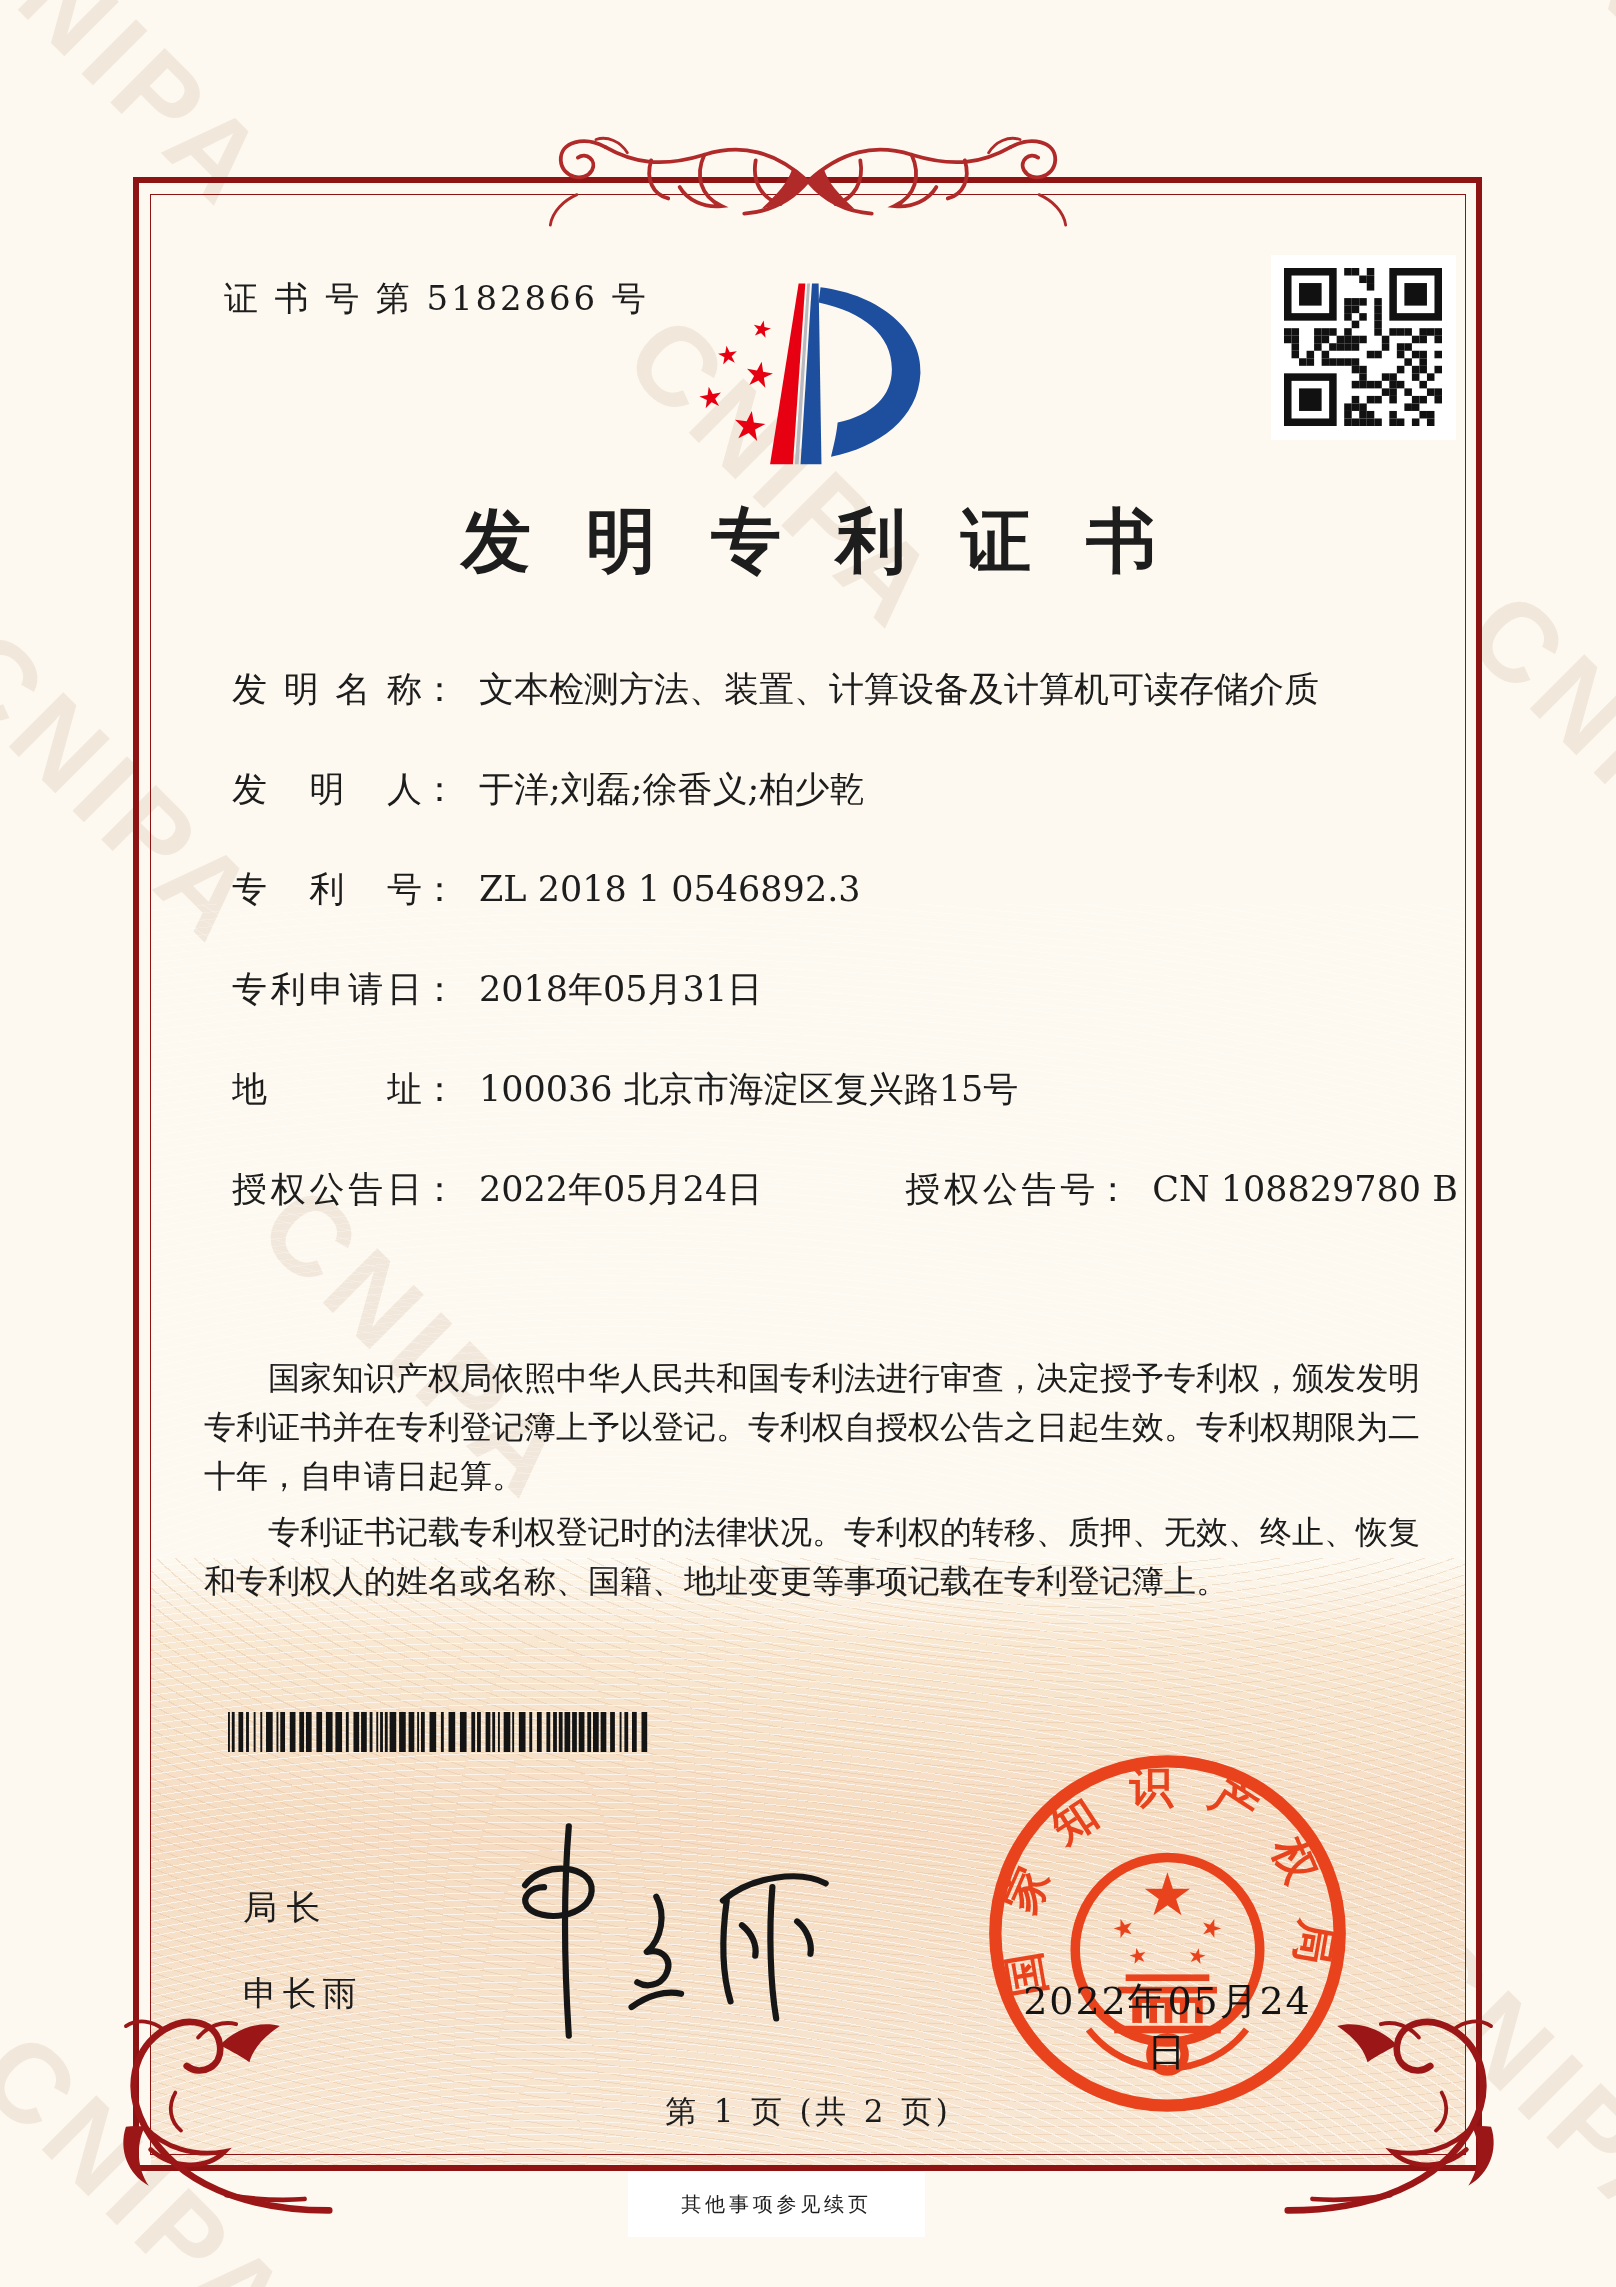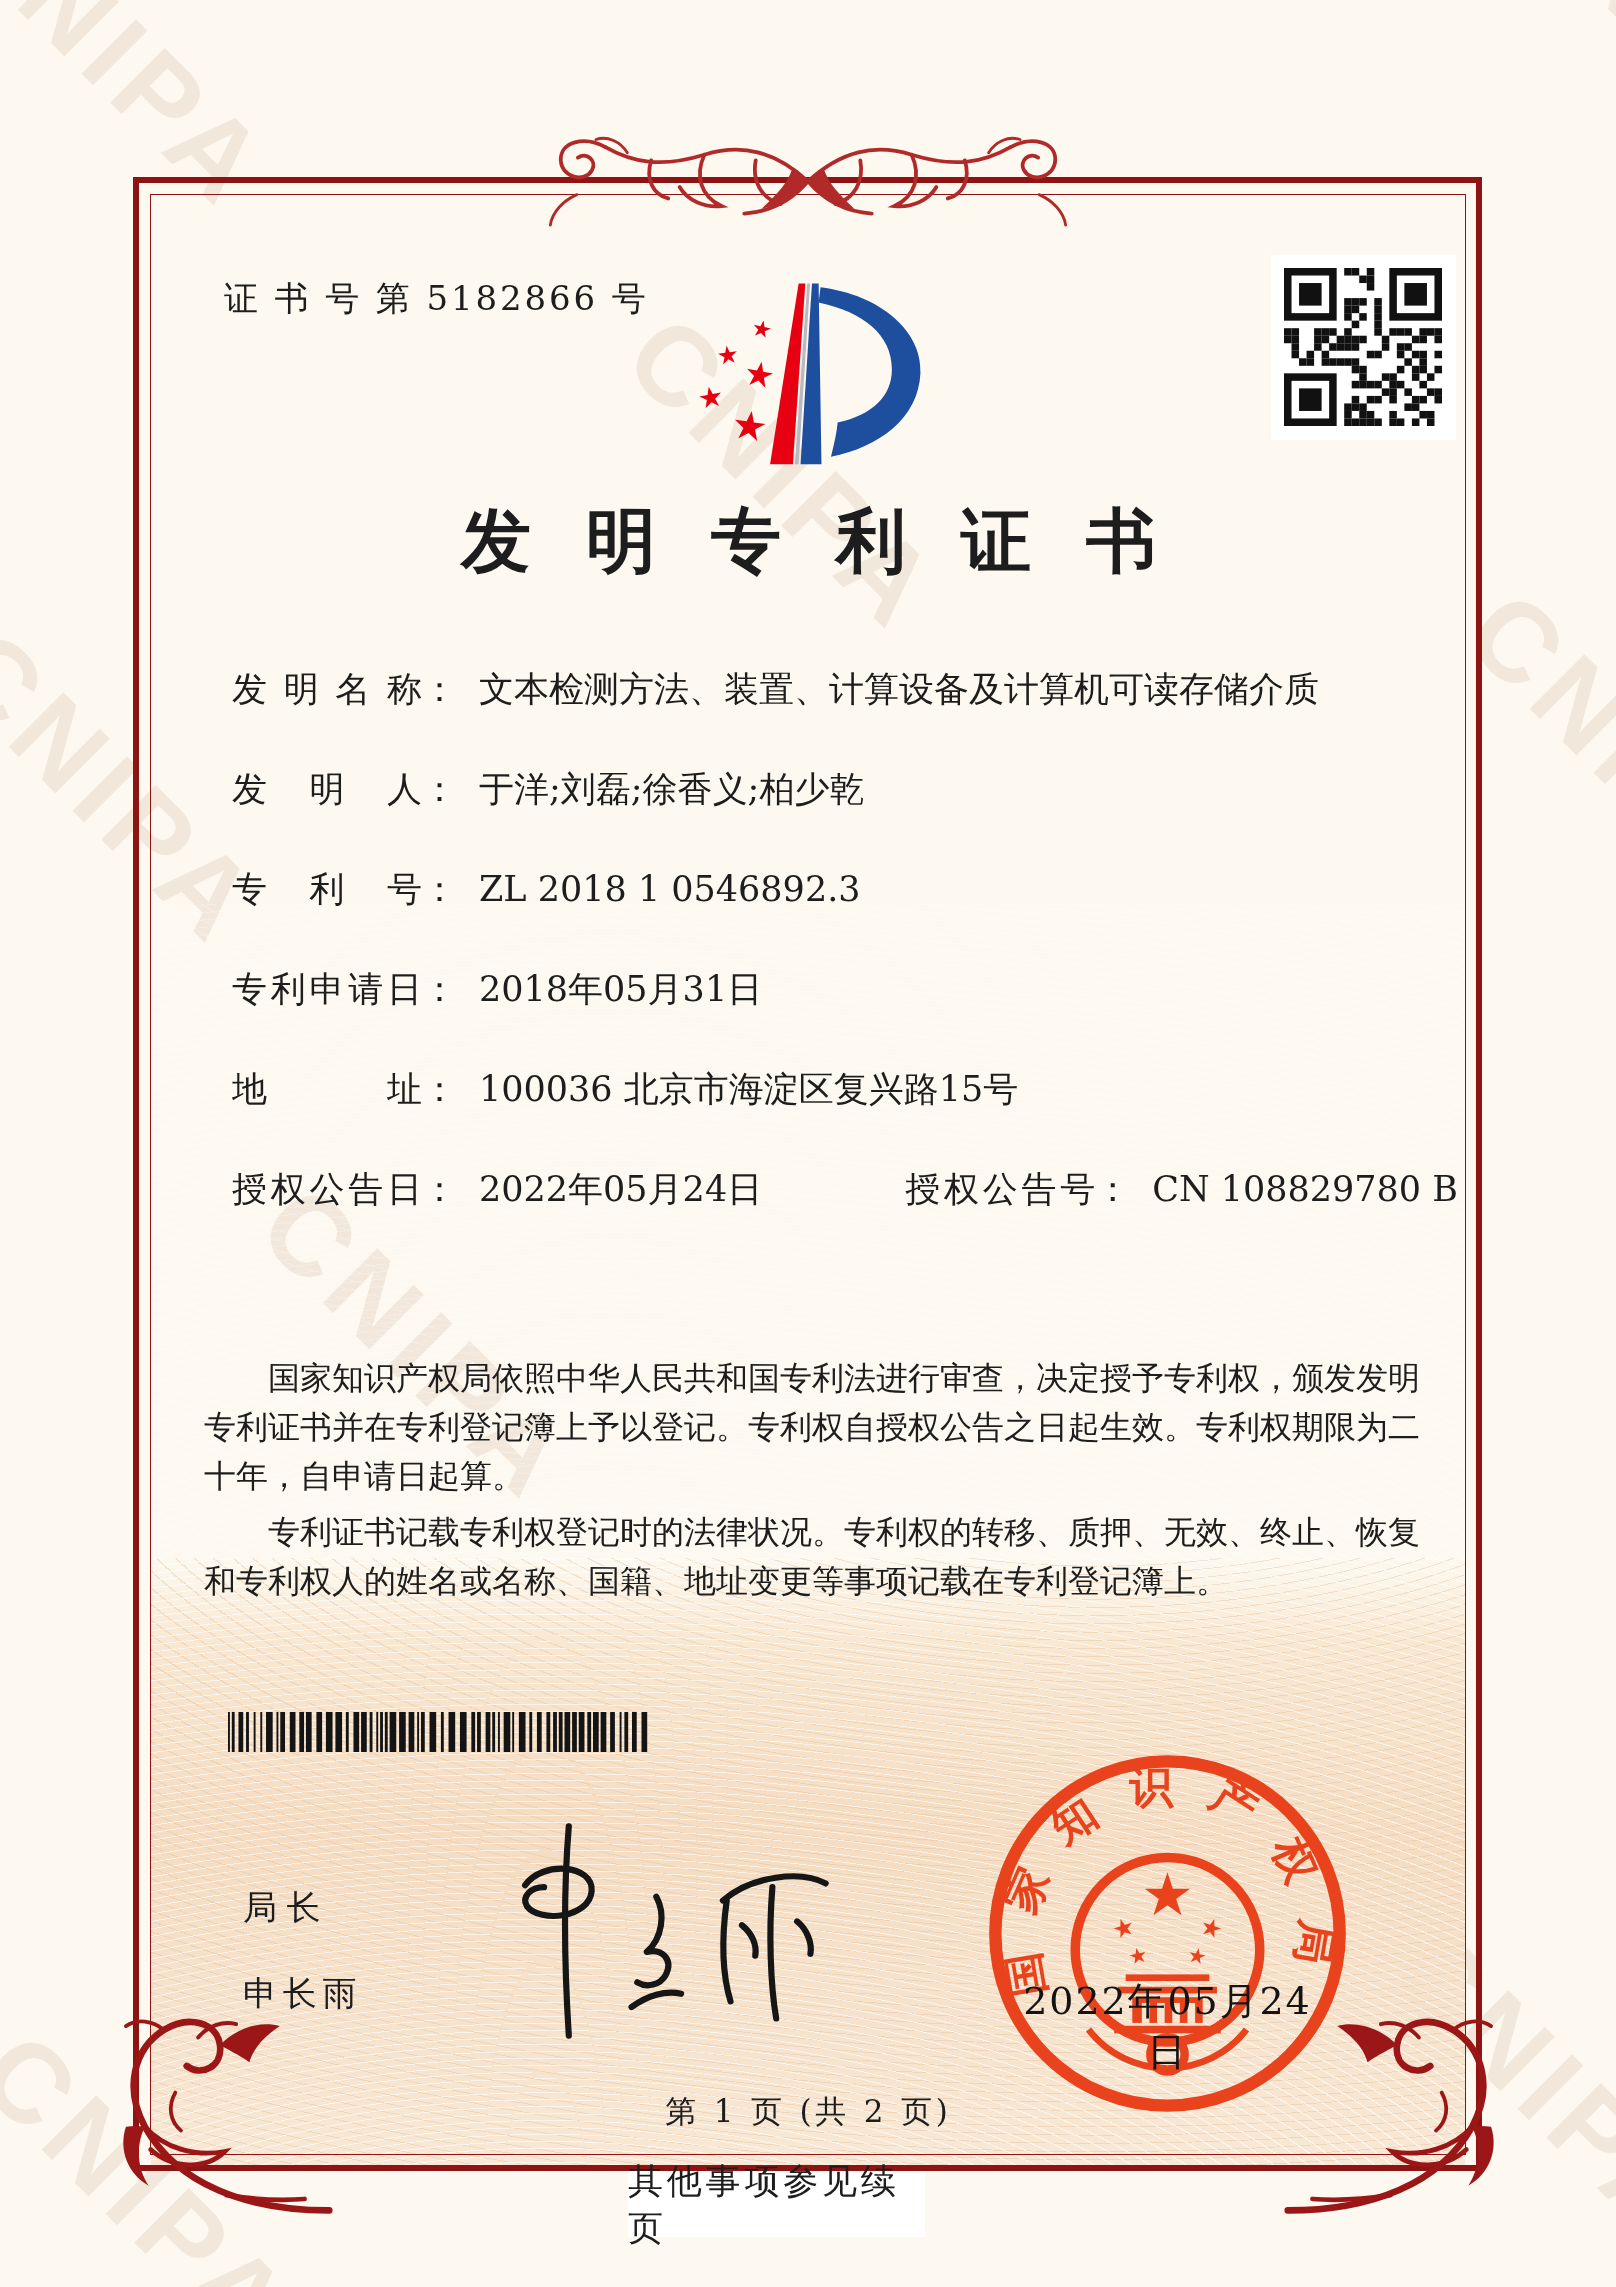--- a/index.html
+++ b/index.html
@@ -58,21 +58,21 @@
   .signer-title{position:absolute;left:243px;top:1885px;font-size:34px;letter-spacing:9.5px;}
   .signer-name{position:absolute;left:243px;top:1971px;font-size:34px;letter-spacing:5.7px;}
   .signature{position:absolute;left:487px;top:1809px;width:371px;height:262px;}
   .seal{position:absolute;left:982px;top:1748px;width:371px;height:371px;}
   .seal-date{position:absolute;left:1004px;top:1976px;width:327px;text-align:center;
              font-size:38px;letter-spacing:1.9px;color:#141414;}
   .page-num{position:absolute;left:0;top:2091px;width:1617px;text-align:center;
             font-size:31px;letter-spacing:3.8px;}
   .cont-band{position:absolute;left:628px;top:2172px;width:297px;height:65px;background:#ffffff;
              display:flex;align-items:center;justify-content:center;}
-  .cont-note{font-size:35px;letter-spacing:3.8px;}
+  .cont-note{font-size:20px;letter-spacing:3.8px;}
 </style>
 </head>
 <body>
 
 <div class="page">
 
   <span class="wm" style="left:-81px;top:-14.3px;">CNIPA</span>
   <span class="wm" style="left:1476px;top:-48px;">CNIPA</span>
   <span class="wm" style="left:590px;top:409px;">CNIPA</span>
   <span class="wm" style="left:-90px;top:723px;">CNIPA</span>

